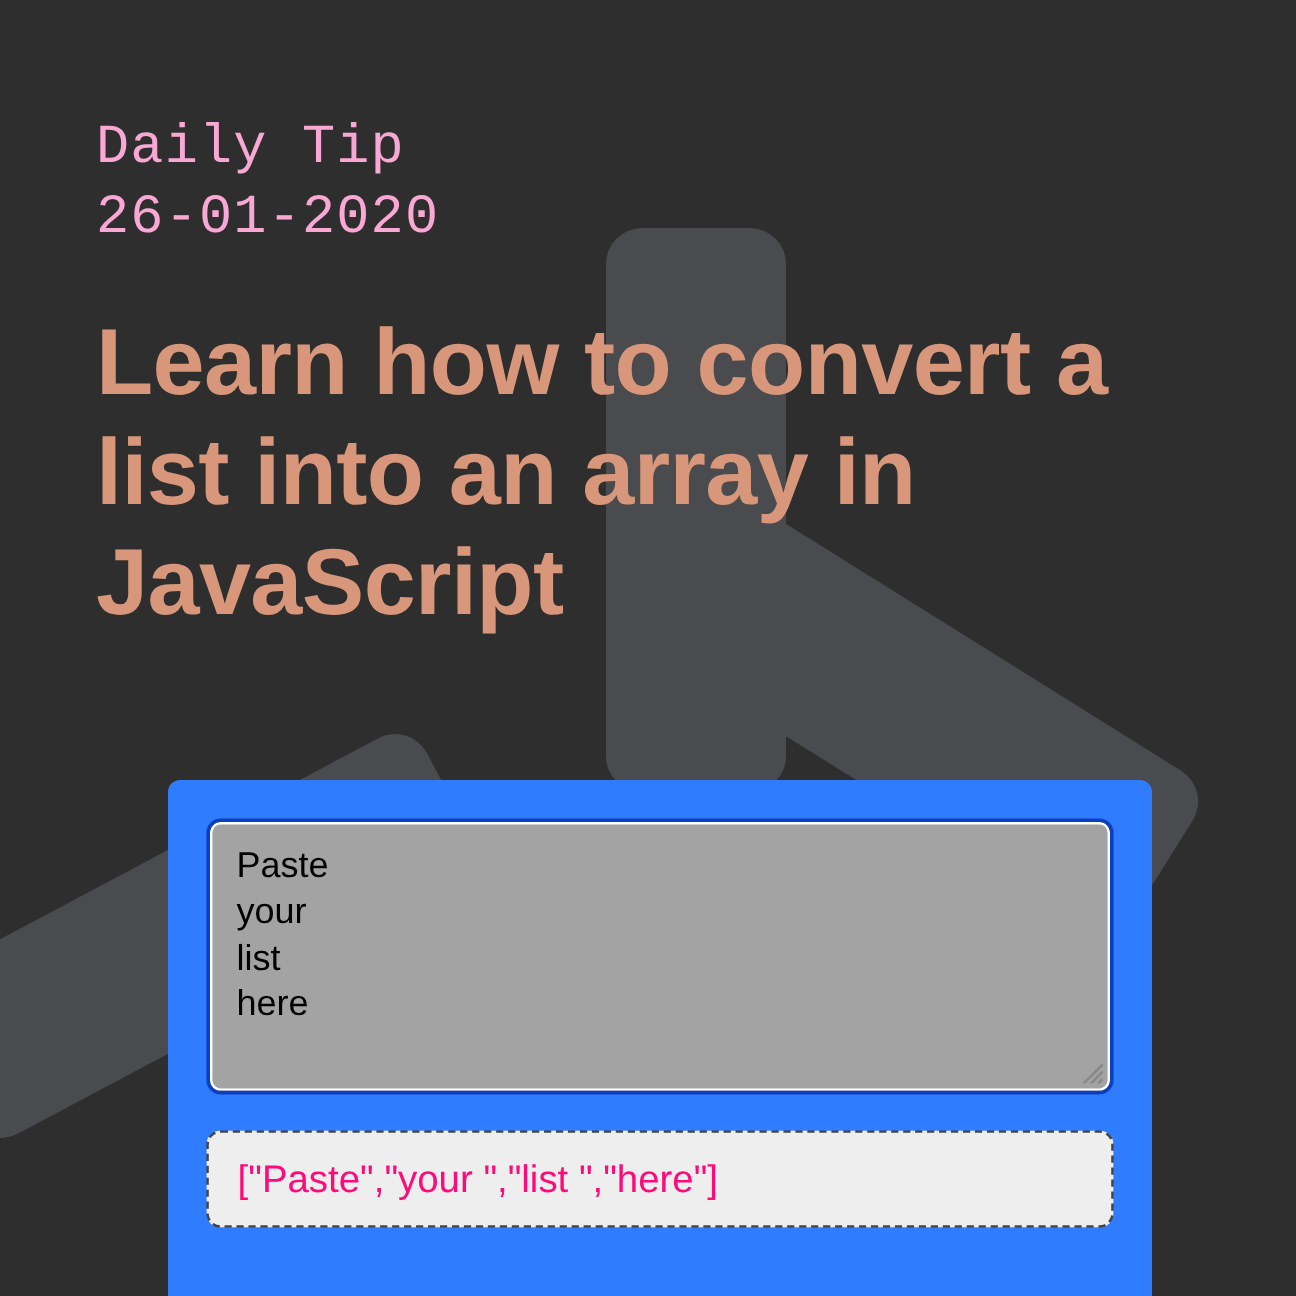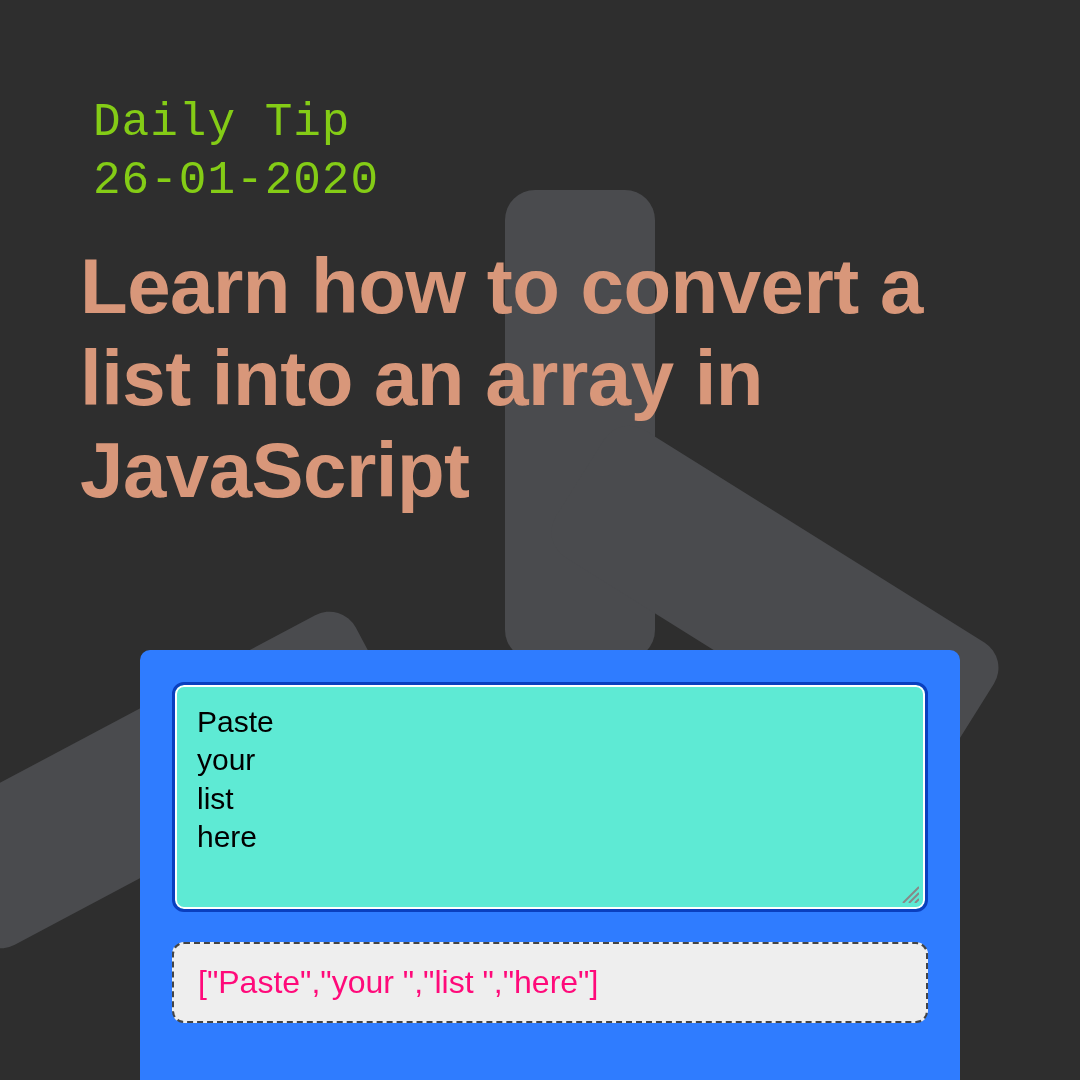--- a/index.html
+++ b/index.html
@@ -21,49 +21,48 @@
     background: #4a4b4e;
     border-radius: 30px;
   }
   .content {
     position: relative;
     z-index: 1;
     padding: 95px 80px 0 80px;
   }
   .eyebrow {
     font-family: "Courier New", Courier, monospace;
-    color: #84cc16;
+    color: #f9a8d4;
     font-size: 46px;
     line-height: 1.25;
     letter-spacing: 1px;
-    margin-left: 13px;
   }
   .title {
-    margin-top: 30px;
+    margin-top: 45px;
     color: #d8977a;
     font-size: 78px;
     font-weight: 700;
     line-height: 1.18;
     letter-spacing: -0.5px;
   }
   .demo {
     position: absolute;
     left: 140px;
     bottom: 0;
     width: 820px;
     height: 430px;
     background: #2f7cff;
     border-top-left-radius: 10px;
     border-top-right-radius: 10px;
     padding: 32px 32px 0 32px;
   }
   .textarea {
     width: 100%;
     height: 230px;
-    background: #5eead4;
+    background: #a3a3a3;
     border: 3px solid #0a3fbf;
     border-radius: 12px;
     padding: 18px 22px;
     font-size: 30px;
     line-height: 1.28;
     color: #000;
     white-space: pre-wrap;
     position: relative;
     box-shadow: inset 0 0 0 2px #fff;
   }

